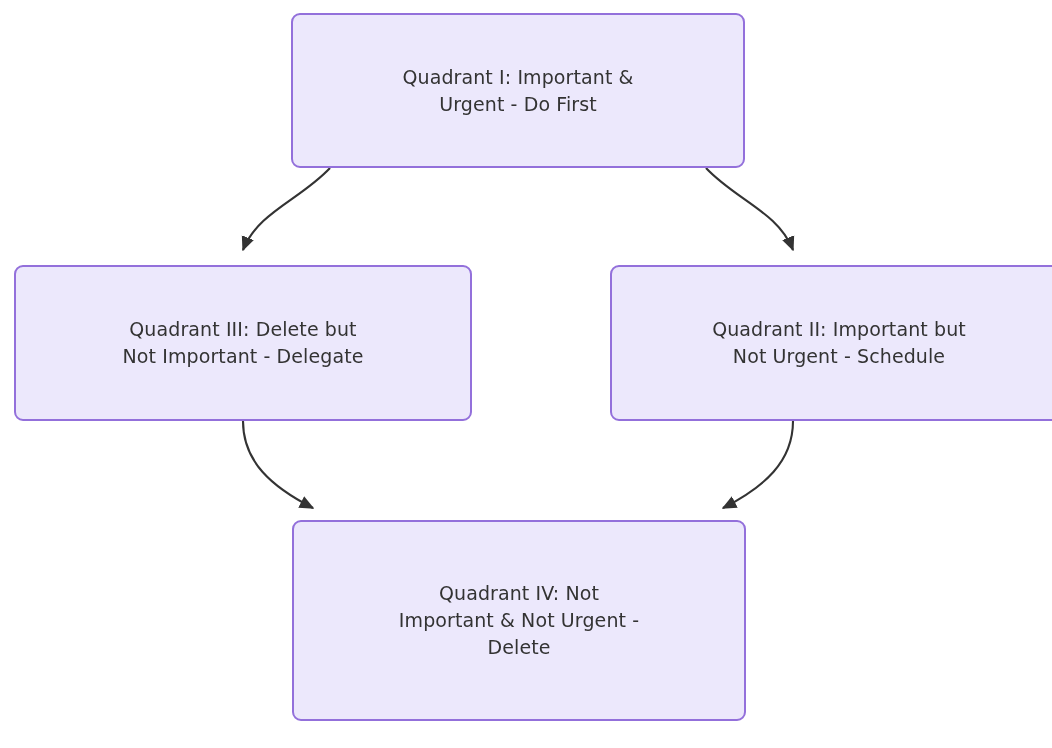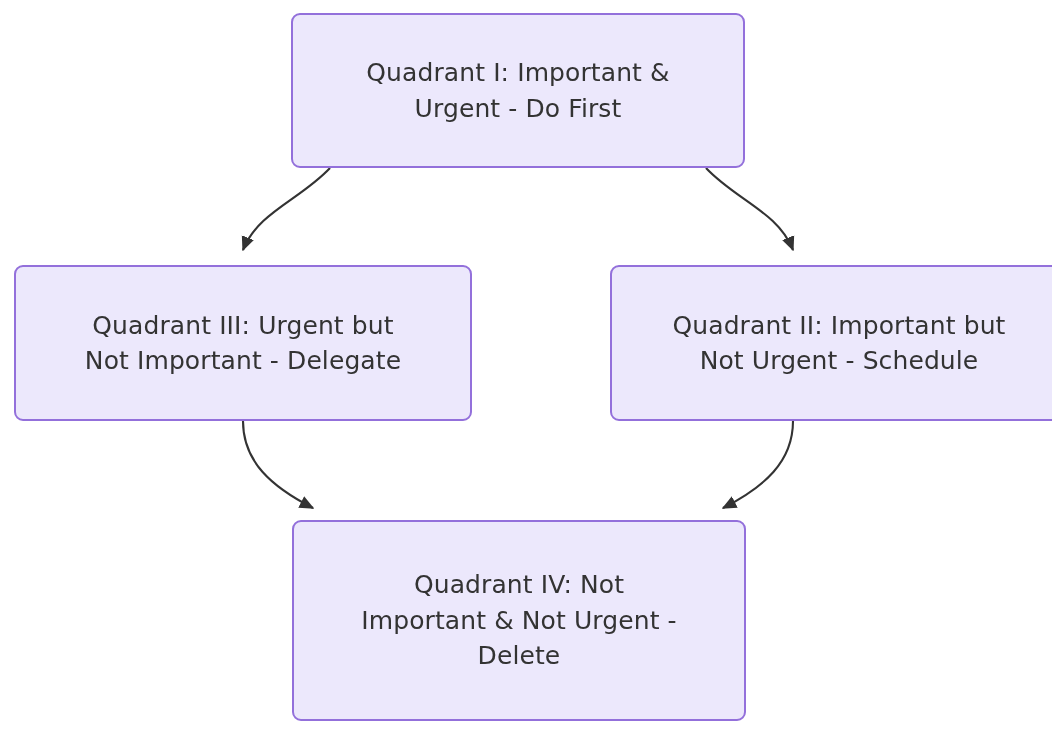--- a/index.html
+++ b/index.html
@@ -32,21 +32,21 @@
     position: absolute;
     box-sizing: border-box;
     background: #ece8fc;
     border: 2px solid #9370db;
     border-radius: 9px;
     display: flex;
     align-items: center;
     justify-content: center;
     text-align: center;
     color: #333333;
-    font-size: 25px;
+    font-size: 19px;
     line-height: 1.42;
     letter-spacing: 0.1px;
     padding: 0 14px;
   }
   .flow-node .node-label {
     display: block;
     white-space: pre-line;
   }
   
   #node-q1 { left: 291px; top: 13px;  width: 454px; height: 155px; }
@@ -74,21 +74,21 @@
 
     <path d="M 793,421 C 793,462 764,487 723,508" fill="none" stroke="#333333" stroke-width="2.1" marker-end="url(#arrowhead)"></path>
   </svg>
 
   <div class="flow-node" id="node-q1">
     <span class="node-label">Quadrant I: Important &amp;
 Urgent - Do First</span>
   </div>
 
   <div class="flow-node" id="node-q3">
-    <span class="node-label">Quadrant III: Urgent but
+    <span class="node-label">Quadrant III: Delete but
 Not Important - Delegate</span>
   </div>
 
   <div class="flow-node" id="node-q2">
     <span class="node-label">Quadrant II: Important but
 Not Urgent - Schedule</span>
   </div>
 
   <div class="flow-node" id="node-q4">
     <span class="node-label">Quadrant IV: Not

